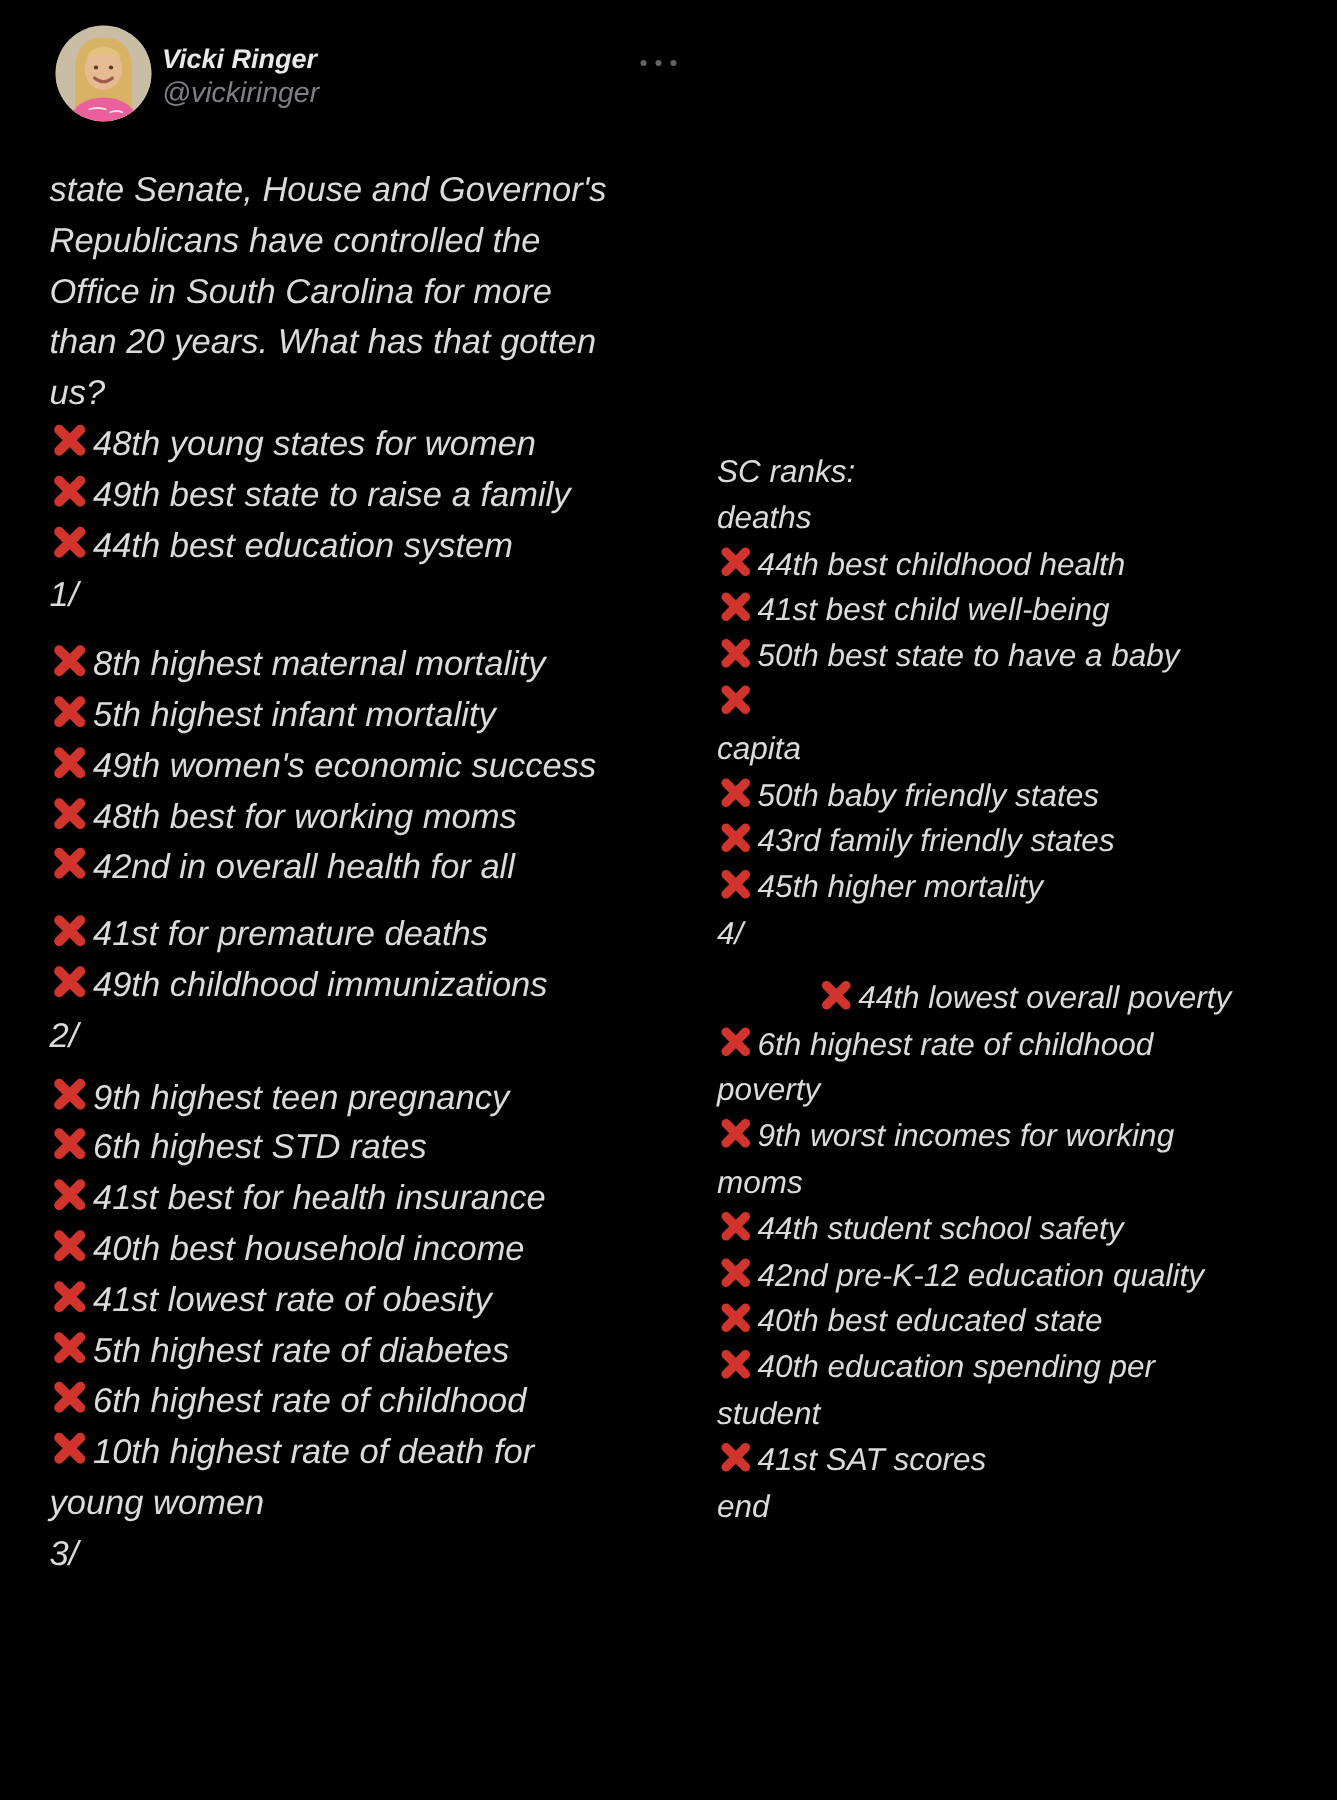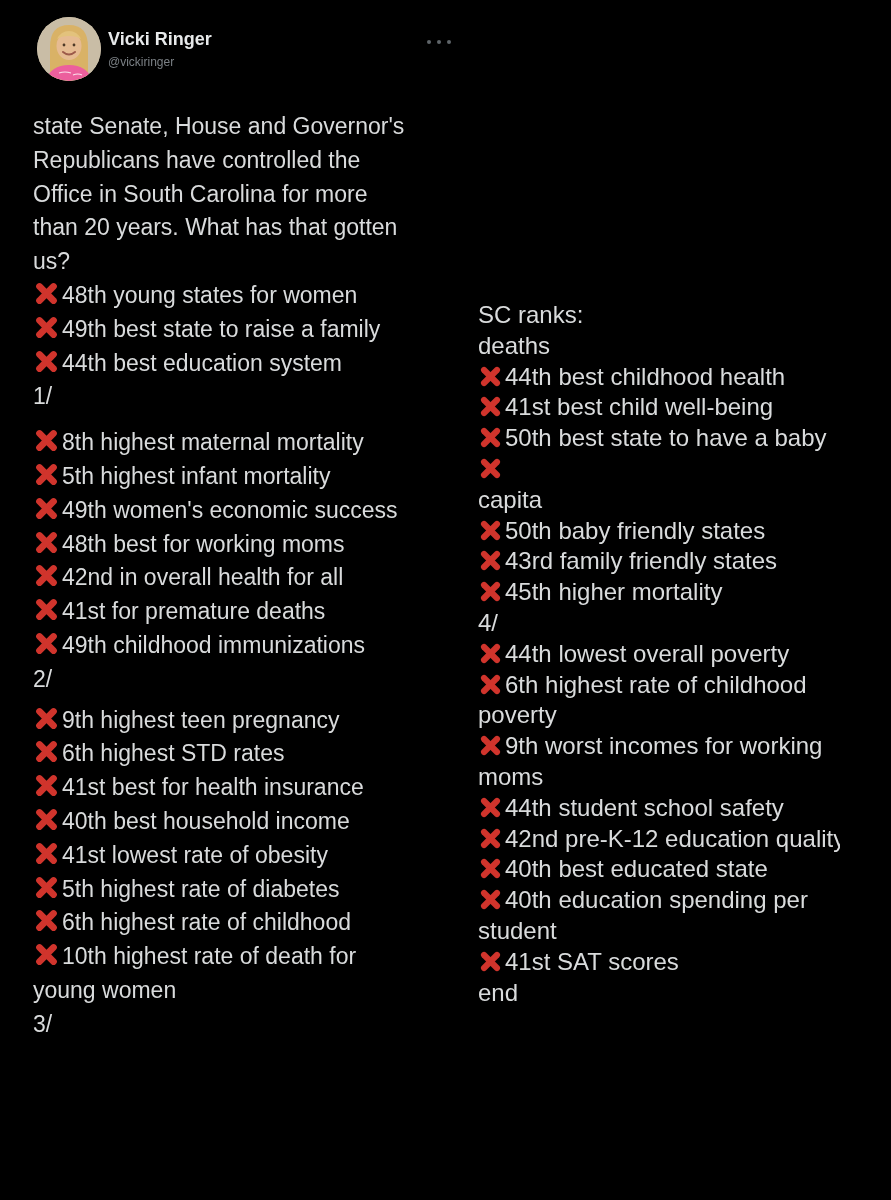--- a/index.html
+++ b/index.html
@@ -4,38 +4,39 @@
 <style>
   html, body { margin: 0; padding: 0; background: #000; }
   .post {
     position: relative;
     width: 840px;
     height: 1200px;
     background: #000000;
     font-family: "Liberation Sans", "DejaVu Sans", sans-serif;
     color: #d9dbdc;
     overflow: hidden;
+    font-style: italic;
   }
   
   .avatar {
     position: absolute; left: 37px; top: 17px;
     width: 64px; height: 64px; border-radius: 50%;
     overflow: hidden; background: #c9bda6;
   }
   .avatar svg { display: block; width: 64px; height: 64px; }
   .names { position: absolute; left: 108px; top: 28px; }
   .name { font-size: 18px; font-weight: bold; color: #e7e9ea; line-height: 22px; }
-  .handle { font-size: 12px; color: #7b8085; line-height: 21px; margin-top: 2px; }
+  .handle { font-size: 19px; color: #7b8085; line-height: 21px; margin-top: 2px; }
   .more { position: absolute; left: 423px; top: 36px; display: flex; gap: 6px; padding: 4px; cursor: pointer; }
   .more .dot { width: 4px; height: 4px; border-radius: 50%; background: #5f6569; }
   
   .col { position: absolute; }
   .col .line { white-space: nowrap; }
   .col-left  { left: 33px;  top: 110px; width: 437px; font-size: 23px; line-height: 33.8px; }
-  .col-right { left: 478px; top: 300px; width: 410px; font-size: 24px; line-height: 30.8px; }
+  .col-right { left: 478px; top: 300px; width: 410px; font-size: 21px; line-height: 30.8px; }
   .xmark { display: inline-block; margin-right: 2px; }
   .col-left  .xmark svg { width: 27px; height: 25px; vertical-align: -3px; }
   .col-right .xmark svg { width: 25px; height: 23px; vertical-align: -3px; }
 </style>
 </head>
 <body>
 
 <div class="post">
 
   <div class="avatar">
@@ -118,21 +119,21 @@
               <line x1="7" y1="7" x2="25" y2="25"></line>
               <line x1="25" y1="7" x2="7" y2="25"></line>
             </g>
           </svg></span><span>48th best for working moms</span></div>
       <div class="line"><span class="xmark"><svg viewBox="0 0 32 32">
             <g stroke="#d0342c" stroke-width="8.5" stroke-linecap="round">
               <line x1="7" y1="7" x2="25" y2="25"></line>
               <line x1="25" y1="7" x2="7" y2="25"></line>
             </g>
           </svg></span><span>42nd in overall health for all</span></div>
-      <div class="line" style=""><span class="xmark"><svg viewBox="0 0 32 32">
+      <div class="line" style="margin-top: 11px;"><span class="xmark"><svg viewBox="0 0 32 32">
             <g stroke="#d0342c" stroke-width="8.5" stroke-linecap="round">
               <line x1="7" y1="7" x2="25" y2="25"></line>
               <line x1="25" y1="7" x2="7" y2="25"></line>
             </g>
           </svg></span><span>41st for premature deaths</span></div>
       <div class="line"><span class="xmark"><svg viewBox="0 0 32 32">
             <g stroke="#d0342c" stroke-width="8.5" stroke-linecap="round">
               <line x1="7" y1="7" x2="25" y2="25"></line>
               <line x1="25" y1="7" x2="7" y2="25"></line>
             </g>
@@ -229,21 +230,21 @@
               <line x1="25" y1="7" x2="7" y2="25"></line>
             </g>
           </svg></span><span>43rd family friendly states</span></div>
       <div class="line"><span class="xmark"><svg viewBox="0 0 32 32">
             <g stroke="#d0342c" stroke-width="8.5" stroke-linecap="round">
               <line x1="7" y1="7" x2="25" y2="25"></line>
               <line x1="25" y1="7" x2="7" y2="25"></line>
             </g>
           </svg></span><span>45th higher mortality</span></div>
       <div class="line"><span>4/</span></div>
-      <div class="line" style="margin-top: 0;"><span class="xmark"><svg viewBox="0 0 32 32">
+      <div class="line" style="margin-top: 12px; text-align: center;"><span class="xmark"><svg viewBox="0 0 32 32">
             <g stroke="#d0342c" stroke-width="8.5" stroke-linecap="round">
               <line x1="7" y1="7" x2="25" y2="25"></line>
               <line x1="25" y1="7" x2="7" y2="25"></line>
             </g>
           </svg></span><span>44th lowest overall poverty</span></div>
       <div class="line"><span class="xmark"><svg viewBox="0 0 32 32">
             <g stroke="#d0342c" stroke-width="8.5" stroke-linecap="round">
               <line x1="7" y1="7" x2="25" y2="25"></line>
               <line x1="25" y1="7" x2="7" y2="25"></line>
             </g>

